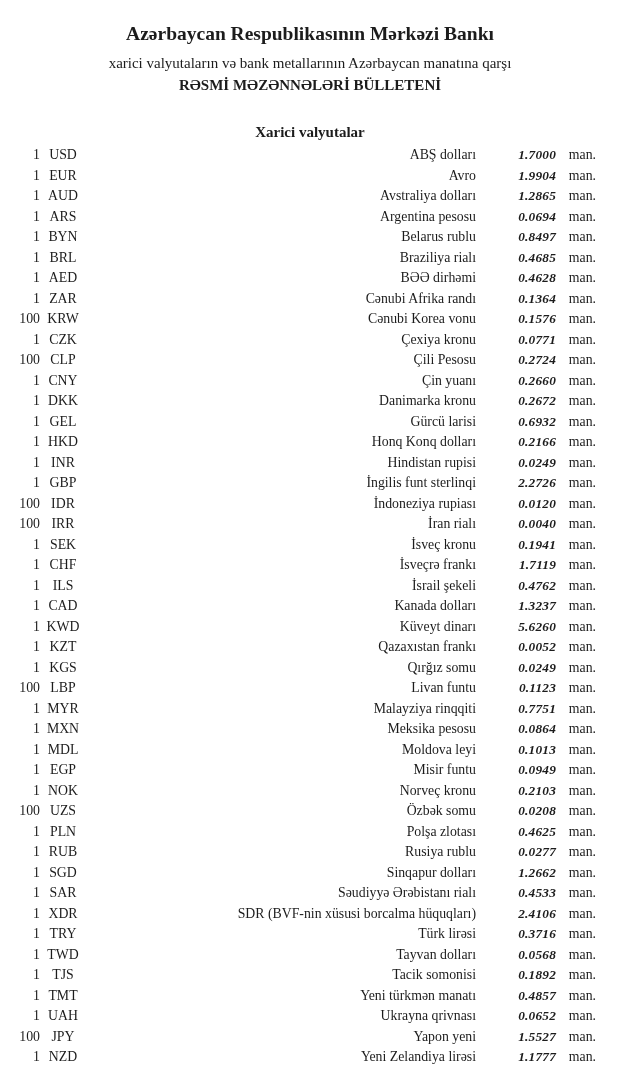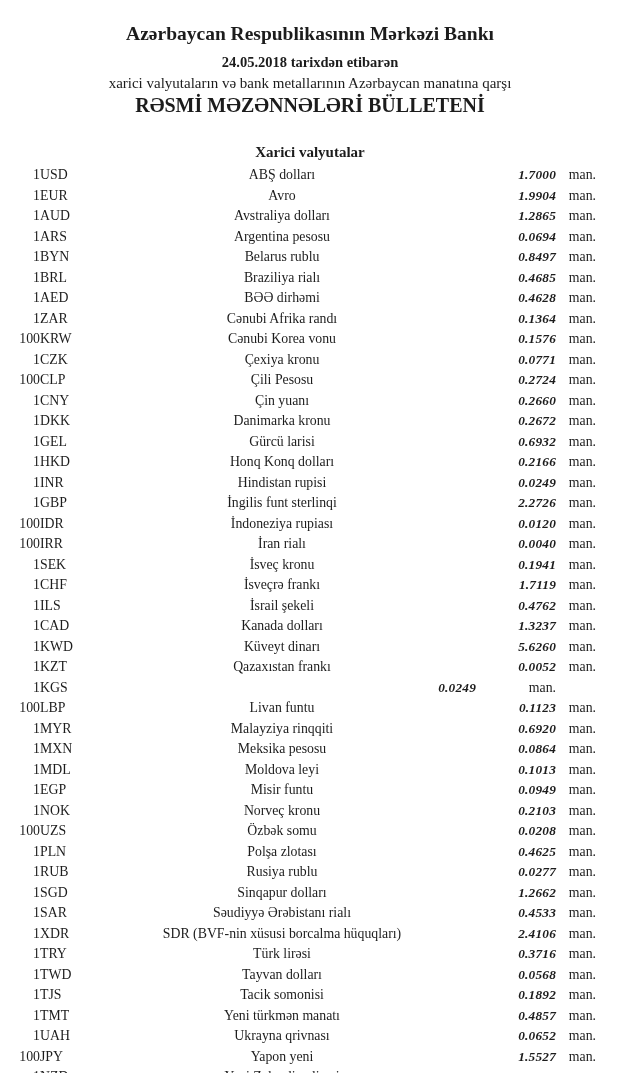--- a/index.html
+++ b/index.html
@@ -26,21 +26,21 @@
     line-height: 20px;
     margin: 0;
   }
   .doc-subtitle {
     font-size: 15px;
     font-weight: normal;
     line-height: 22px;
     margin: 0;
   }
   .doc-bulletin {
-    font-size: 20px;
+    font-size: 15px;
     font-weight: bold;
     line-height: 22px;
     margin: 0;
   }
   .section-title {
     text-align: center;
     font-size: 15px;
     font-weight: bold;
     line-height: 20px;
     margin: 26px 0 3px 0;
@@ -50,39 +50,38 @@
   .row {
     display: grid;
     grid-template-columns: 40px 46px 1fr 80px 40px;
     height: 20.5px;
     align-items: center;
     font-size: 13.8px;
     padding-right: 24px;
     box-sizing: border-box;
   }
   .qty  { text-align: right; }
-  .code { text-align: left; }
-  .name { text-align: center; padding-left: 2px; white-space: nowrap; }
+  .code { text-align: center; }
+  .name { text-align: right; padding-left: 2px; white-space: nowrap; }
   .rate {
     text-align: right;
     font-weight: bold;
     font-style: italic;
     font-size: 13.3px;
     letter-spacing: 0.2px;
   }
   .unit { text-align: right; }
 </style>
 </head>
 <body>
 
 <div class="page">
 
   <div class="header">
     <p class="doc-title">Azərbaycan Respublikasının Mərkəzi Bankı</p>
-    <p class="doc-date">24.05.2018 tarixdən etibarən</p>
     <p class="doc-subtitle">xarici valyutaların və bank metallarının Azərbaycan manatına qarşı</p>
     <p class="doc-bulletin">RƏSMİ MƏZƏNNƏLƏRİ BÜLLETENİ</p>
   </div>
 
   <div class="section-title">Xarici valyutalar</div>
 
   <div class="rates" id="rates-table">
     <div class="row">
       <span class="qty">1</span>
       <span class="code">USD</span>
@@ -279,37 +278,38 @@
       <span class="qty">1</span>
       <span class="code">KZT</span>
       <span class="name">Qazaxıstan frankı</span>
       <span class="rate">0.0052</span>
       <span class="unit">man.</span>
     </div>
 
     <div class="row">
       <span class="qty">1</span>
       <span class="code">KGS</span>
+      <span class="name">Qırğız somu</span>
       <span class="rate">0.0249</span>
       <span class="unit">man.</span>
     </div>
 
     <div class="row">
       <span class="qty">100</span>
       <span class="code">LBP</span>
       <span class="name">Livan funtu</span>
       <span class="rate">0.1123</span>
       <span class="unit">man.</span>
     </div>
 
     <div class="row">
       <span class="qty">1</span>
       <span class="code">MYR</span>
       <span class="name">Malayziya rinqqiti</span>
-      <span class="rate">0.6920</span>
+      <span class="rate">0.7751</span>
       <span class="unit">man.</span>
     </div>
 
     <div class="row">
       <span class="qty">1</span>
       <span class="code">MXN</span>
       <span class="name">Meksika pesosu</span>
       <span class="rate">0.0864</span>
       <span class="unit">man.</span>
     </div>

